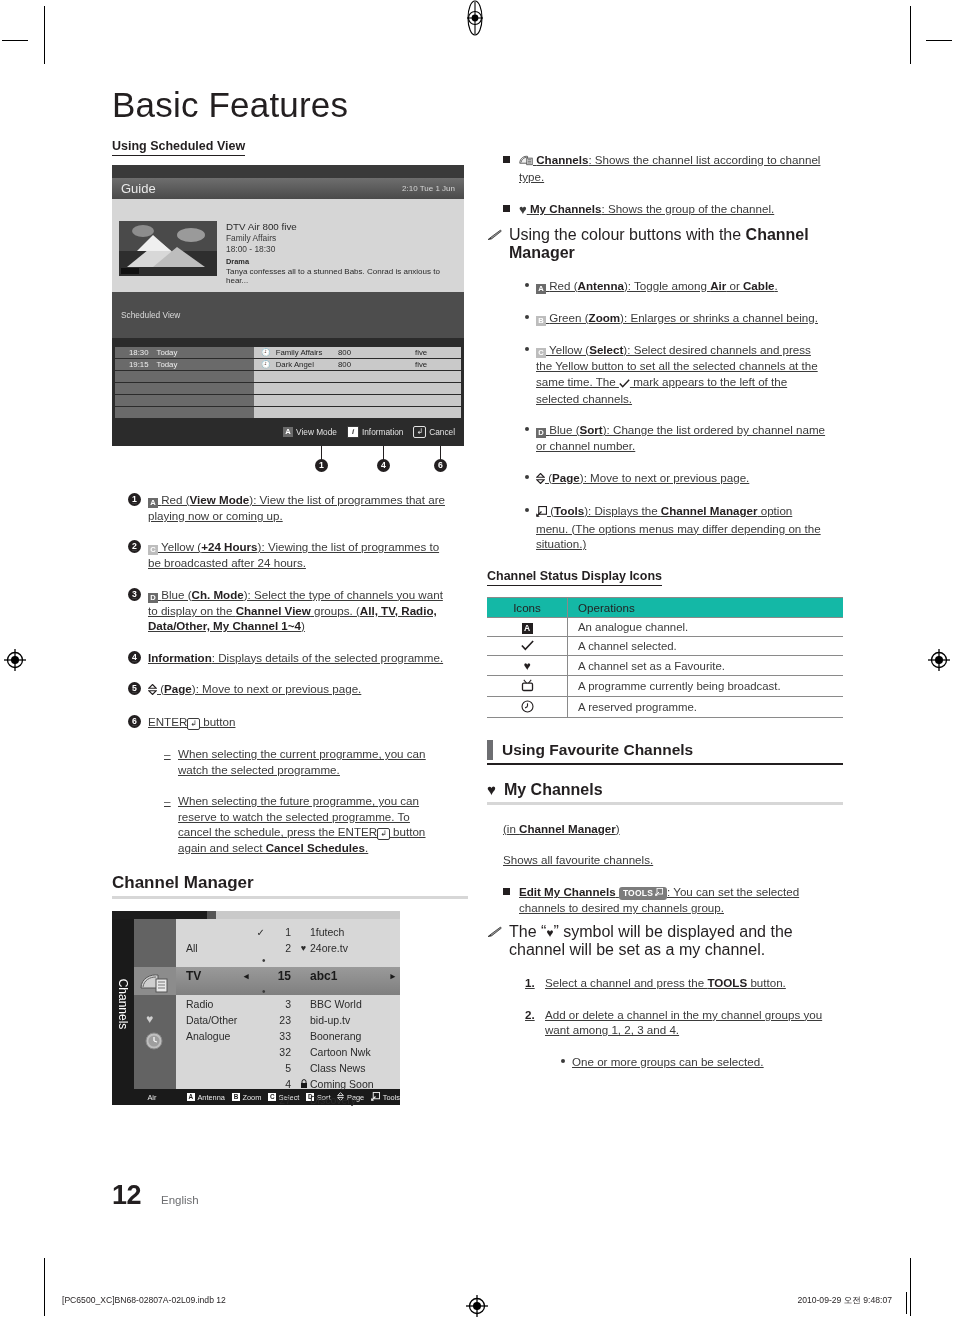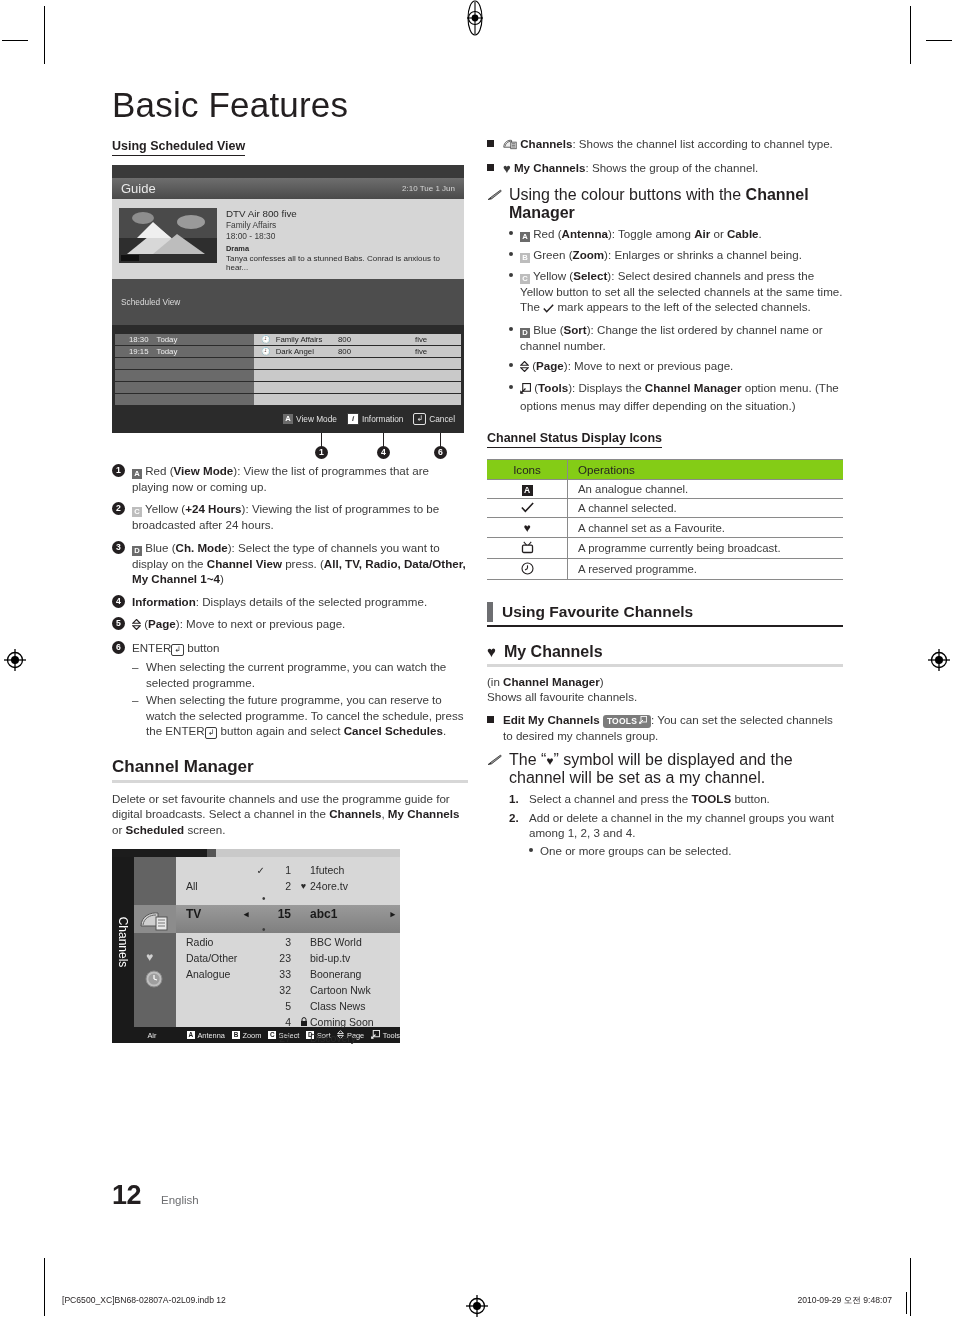--- a/index.html
+++ b/index.html
@@ -35,21 +35,21 @@
     display:flex;align-items:center;gap:9px;margin:0 0 3px 0;
   }
   .h-bar .bar{width:6px;height:20px;background:#6d6e71;display:block;}
   .h-bar .txt{font-size:15.5px;font-weight:bold;}
   .h-heart{
     display:flex;align-items:baseline;gap:8px;font-size:16px;font-weight:bold;margin:0 0 3px 0;
   }
   .rule-grey{height:3px;background:#d7d7d7;margin:0 0 7px 0;}
 
   
-  p,li,div.txt{font-size:11.6px;line-height:1.33;color:#3b3b3b;margin:0;}
+  p,li,div.txt{font-size:11.6px;line-height:1.33;color:#3b3b3b;margin:16px;text-decoration:underline;}
   b,strong{color:#231f20;}
 
   
   .numlist{margin:0;padding:0;list-style:none;}
   .numlist > li{display:flex;gap:7px;margin-bottom:7px;align-items:flex-start;}
   .numdot{
     flex:0 0 auto;width:13px;height:13px;border-radius:50%;background:#231f20;color:#fff;
     font-size:8.7px;line-height:13px;text-align:center;font-weight:bold;margin-top:1px;
     font-family:"Liberation Sans", sans-serif;
   }
@@ -99,21 +99,21 @@
 
   
   .shot{position:relative;background:#2b2b2b;width:352px;}
   .shot-topbar{height:13px;background:#3a3a3a;}
   .shot-title{
     height:21px;background:linear-gradient(#6e6e6e,#4a4a4a);display:flex;align-items:center;
     justify-content:space-between;padding:0 9px;
   }
   .shot-title .t{color:#e9e9e9;font-size:13px;}
   .shot-title .d{color:#d6d6d6;font-size:8px;}
-  .shot-info{background:#d6d6d6;display:flex;gap:9px;padding:9px 7px 7px 7px;}
+  .shot-info{background:#d6d6d6;display:flex;gap:9px;padding:22px 7px 7px 7px;}
   .thumb{
     width:98px;height:55px;flex:0 0 auto;position:relative;overflow:hidden;background:#3c3c3c;
   }
   .shot-info .meta{flex:1 1 auto;}
   .shot-info .meta .l1{font-size:9.8px;color:#2a2a2a;}
   .shot-info .meta .l2{font-size:8.4px;color:#3a3a3a;margin-top:1px;}
   .shot-info .meta .l3{font-size:8.4px;color:#3a3a3a;margin-top:1px;}
   .shot-info .meta .l4{font-size:7.4px;color:#2a2a2a;font-weight:bold;margin-top:3px;}
   .shot-info .meta .l5{font-size:8px;color:#2a2a2a;margin-top:1px;}
   .shot-sub{background:#4d4d4d;color:#dcdcdc;font-size:8.3px;padding:18px 9px;}
@@ -167,21 +167,21 @@
     padding-left:12px;
   }
   .cm-foot .air{width:72px;text-align:center;}
   .cm-foot .it{display:flex;align-items:center;gap:2.5px;}
   .kb{display:inline-block;width:8px;height:8px;line-height:8px;text-align:center;font-size:6.4px;
       font-weight:bold;color:#1a1a1a;background:#fff;}
 
   
   table.icons{border-collapse:collapse;width:356px;font-size:11.4px;margin-top:2px;}
   table.icons th{
-    background:#84cc16;font-weight:normal;color:#231f20;text-align:left;
+    background:#14b8a6;font-weight:normal;color:#231f20;text-align:left;
     padding:3px 0 3px 10px;border-top:1.3px solid #8a8a8a;border-bottom:1.3px solid #8a8a8a;
     font-size:11.6px;
   }
   table.icons th.c1{text-align:center;width:80px;padding-left:0;border-right:1.3px solid #8a8a8a;}
   table.icons td{
     padding:2.5px 0 2.5px 10px;border-bottom:1px solid #8a8a8a;color:#3b3b3b;
   }
   table.icons td.c1{text-align:center;width:80px;padding-left:0;border-right:1.3px solid #8a8a8a;color:#231f20;}
   table.icons tr:last-child td{border-bottom:1.4px solid #8a8a8a;}
 
@@ -356,21 +356,21 @@
         <span class="numdot">2</span>
         <span class="body">
           <span class="keybox key-yellow">C</span>
           <span>Yellow (</span><b>+24 Hours</b><span>): Viewing the list of programmes to be broadcasted after 24 hours.</span>
         </span>
       </li>
       <li>
         <span class="numdot">3</span>
         <span class="body">
           <span class="keybox key-blue">D</span>
-          <span>Blue (</span><b>Ch. Mode</b><span>): Select the type of channels you want to display on the </span><b>Channel View</b><span> press. (</span><b>All, TV, Radio, Data/Other, My Channel 1~4</b><span>)</span>
+          <span>Blue (</span><b>Ch. Mode</b><span>): Select the type of channels you want to display on the </span><b>Channel View</b><span> groups. (</span><b>All, TV, Radio, Data/Other, My Channel 1~4</b><span>)</span>
         </span>
       </li>
       <li>
         <span class="numdot">4</span>
         <span class="body">
           <b>Information</b><span>: Displays details of the selected programme.</span>
         </span>
       </li>
       <li>
         <span class="numdot">5</span>
@@ -400,23 +400,20 @@
             </li>
           </ul>
         </span>
       </li>
     </ul>
 
     
     <div style="margin-top:16px;">
       <div class="h-section">Channel Manager</div>
       <div class="rule-thick"></div>
-      <div class="txt">
-        <span>Delete or set favourite channels and use the programme guide for digital broadcasts. Select a channel in the </span><b>Channels</b><span>, </span><b>My Channels</b><span> or </span><b>Scheduled</b><span> screen.</span>
-      </div>
 
       <div class="cm" style="margin-top:12px;">
         <div class="cm-top"></div>
         <div class="cm-body">
           <div class="cm-rail">
             <span class="vtxt">Channels</span>
           </div>
           <div class="cm-icons">
             <div class="cm-hl-icons"></div>
             <div style="position:absolute;left:5px;top:54px;">

